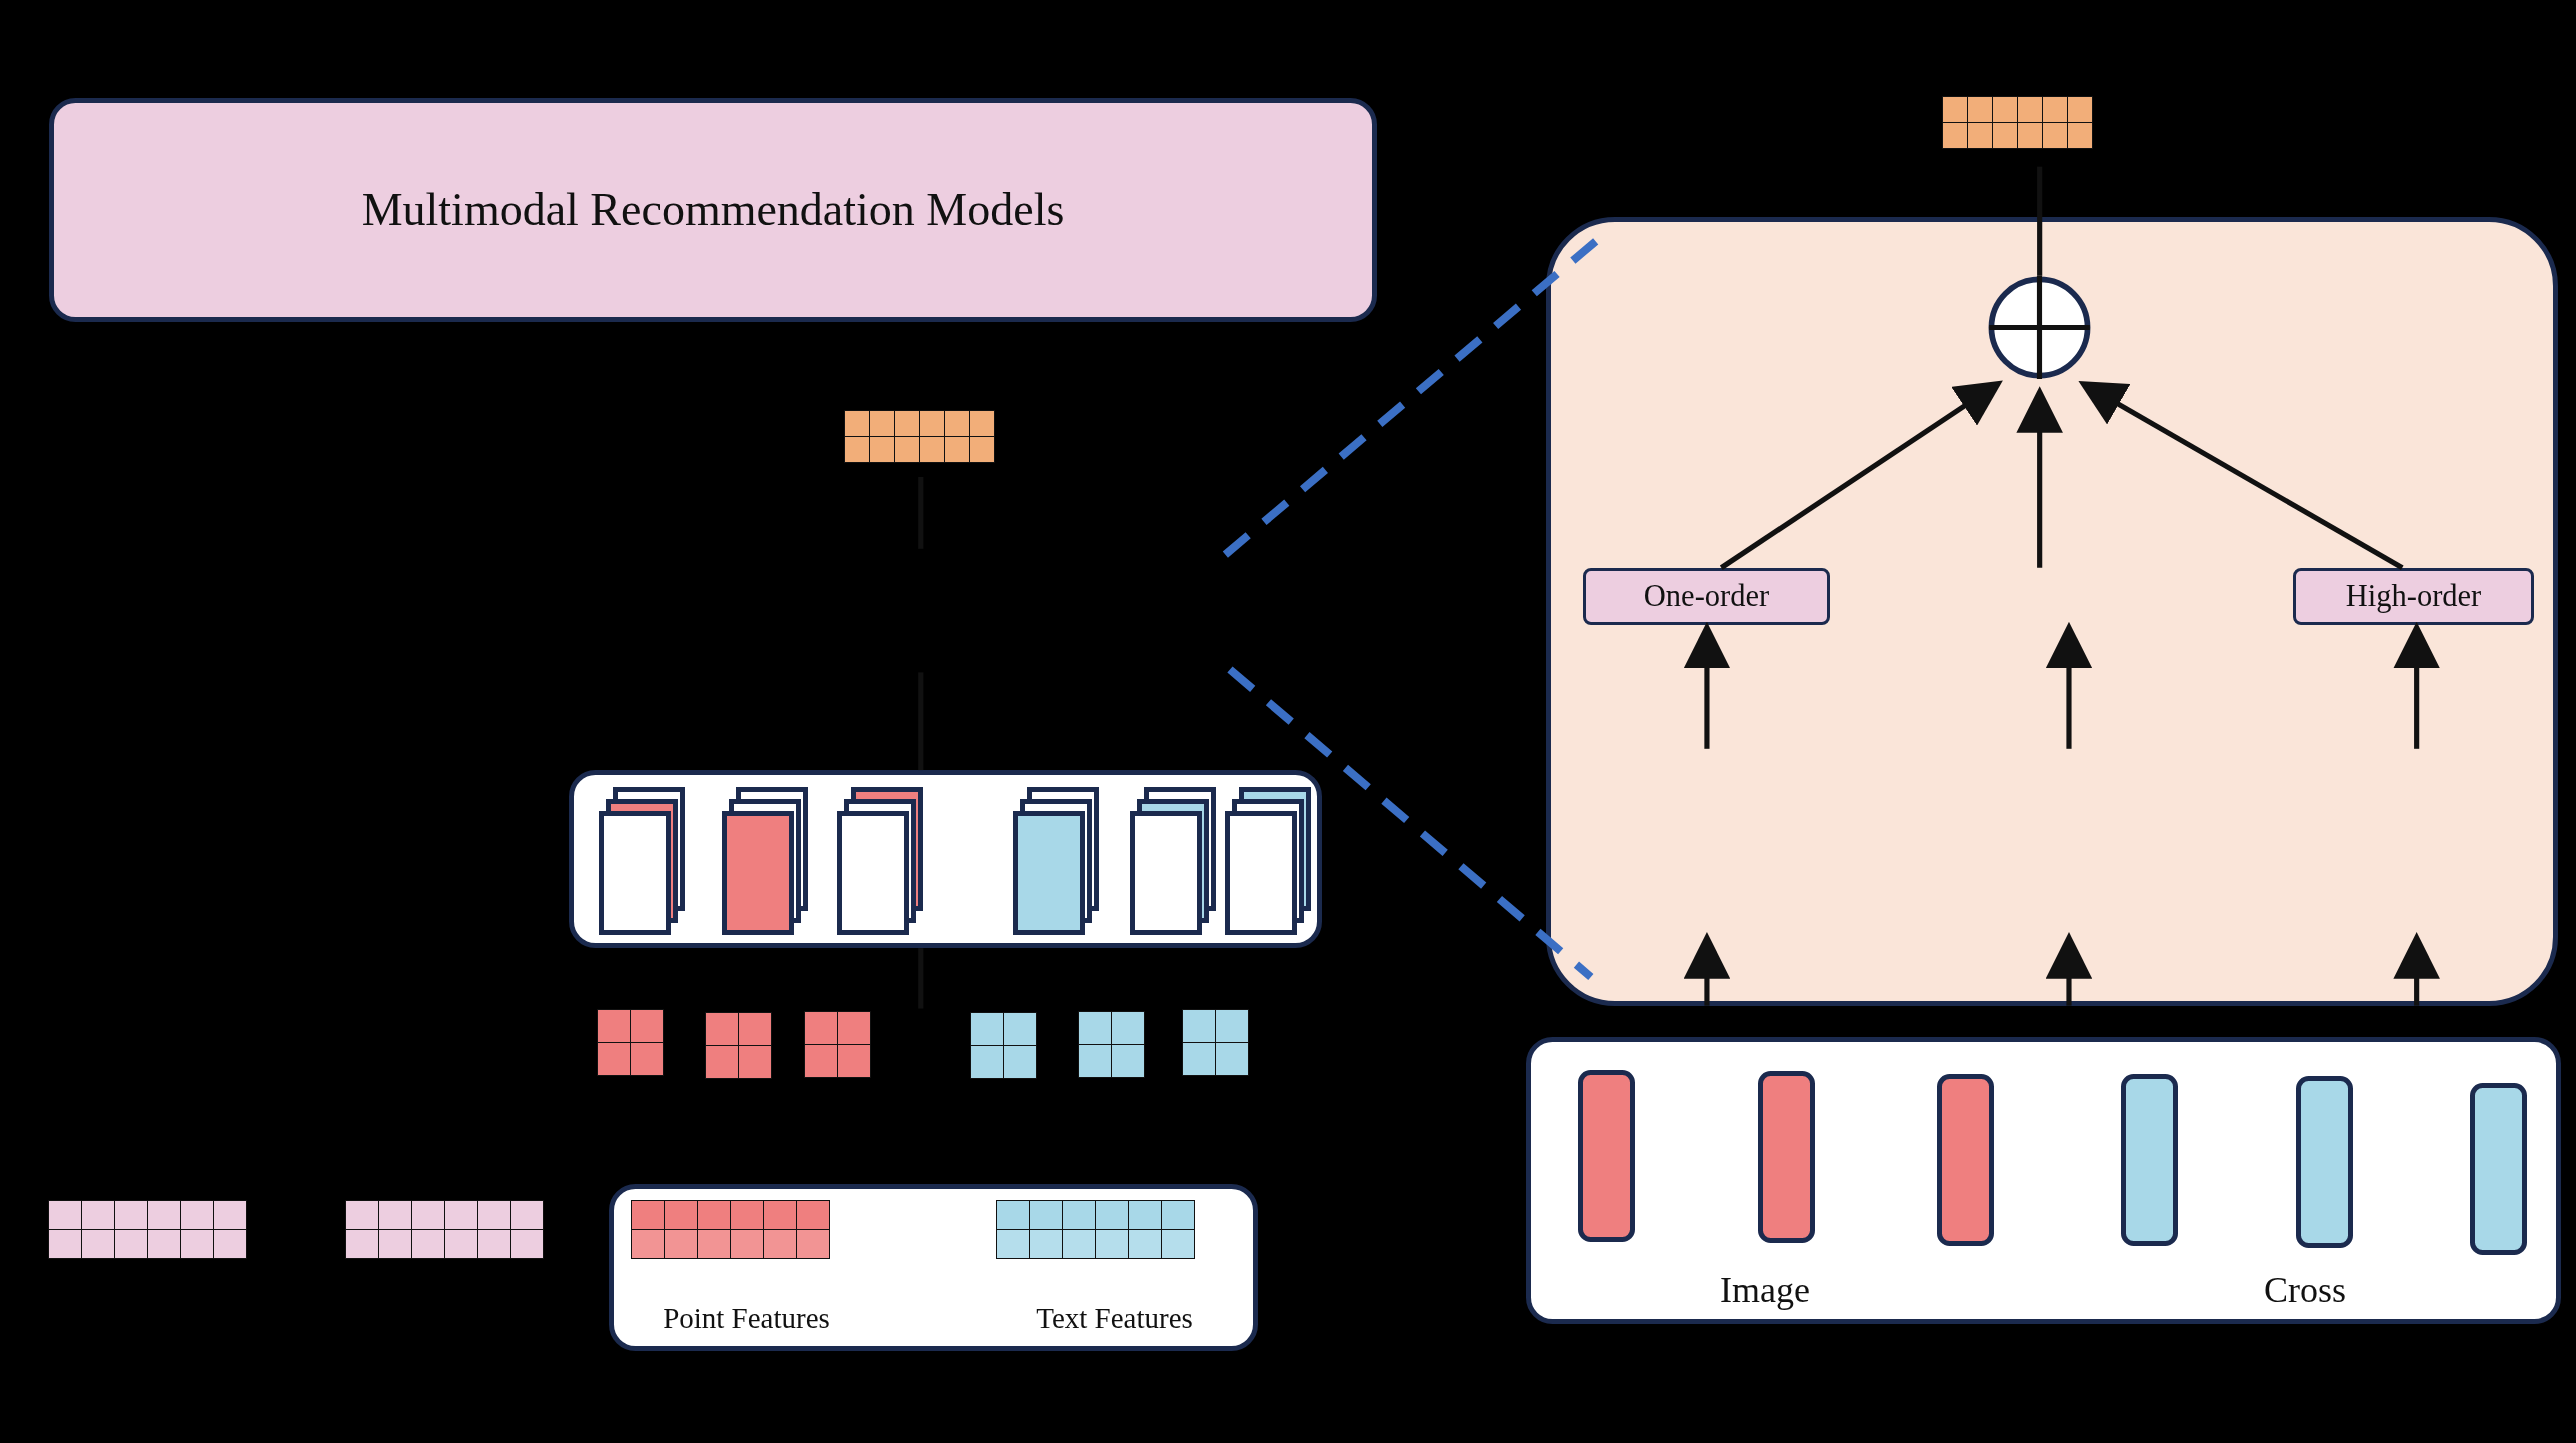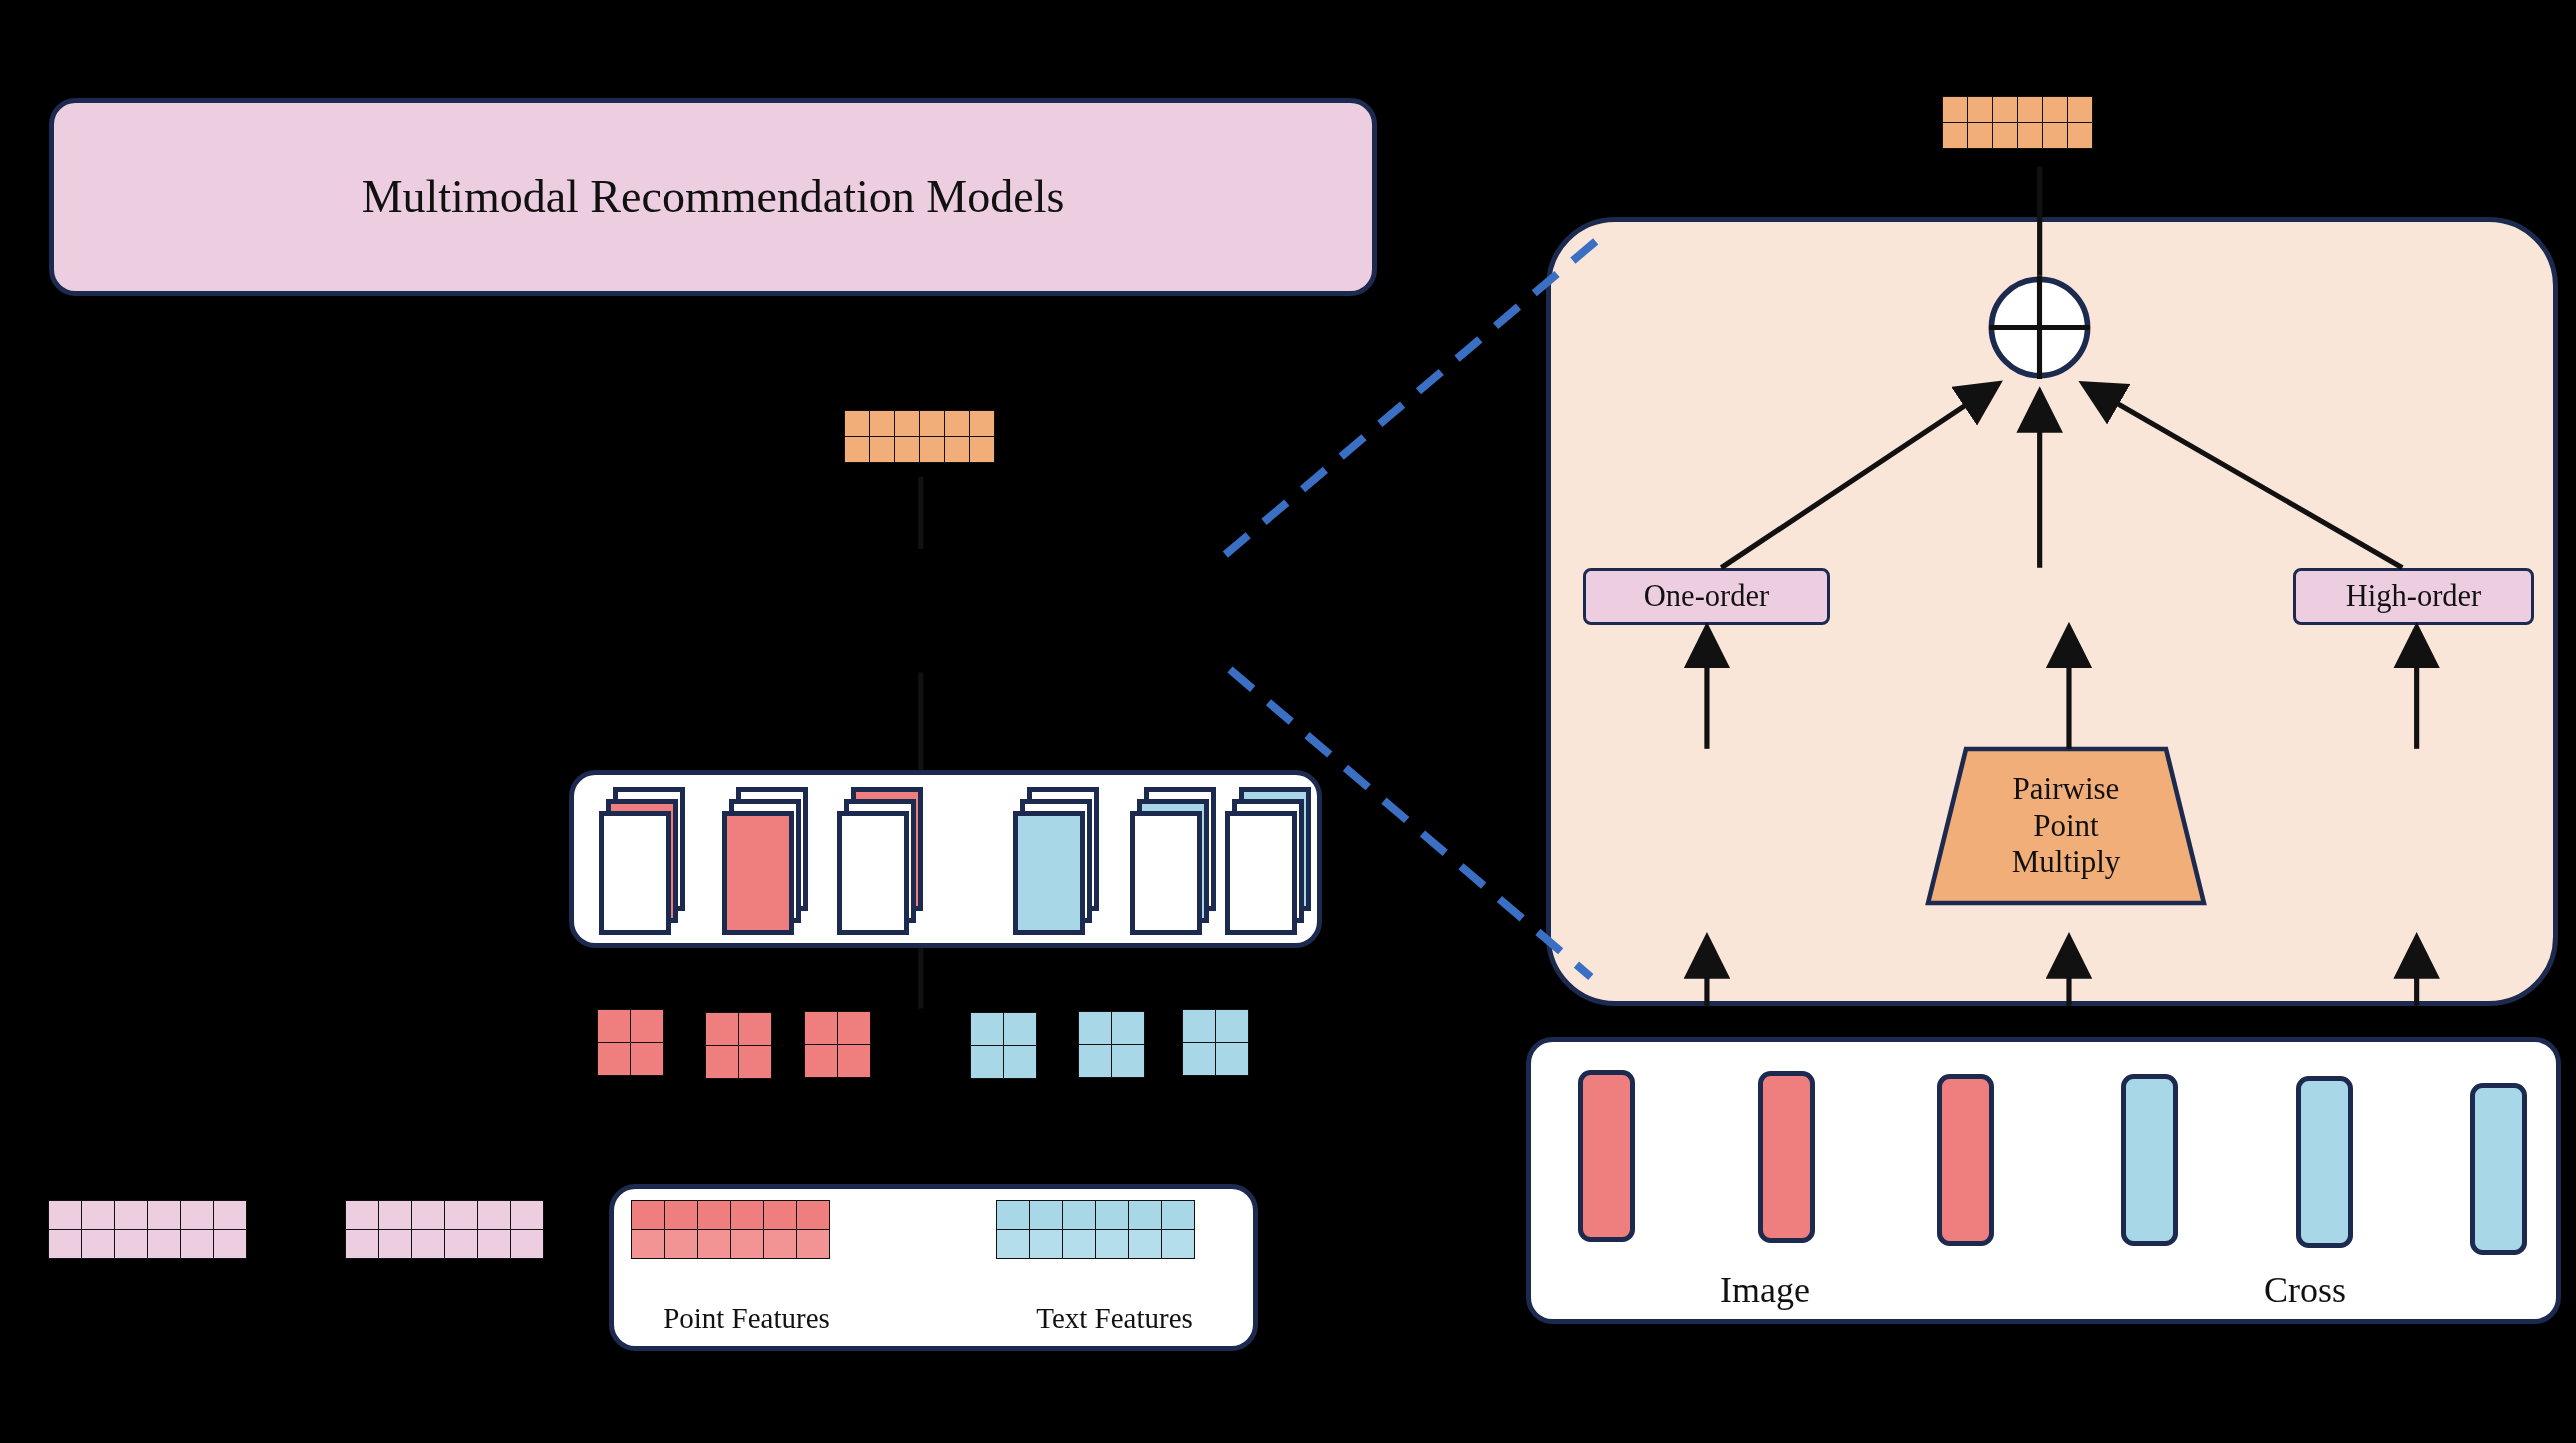--- a/index.html
+++ b/index.html
@@ -56,21 +56,21 @@
   .lbl-static{position:absolute;color:#111;white-space:nowrap;}
 
   svg.overlay{position:absolute;left:0;top:0;width:2576px;height:1443px;
               pointer-events:none;overflow:visible;}
 </style>
 </head>
 <body>
 
 <div id="stage">
 
-  <div class="abs rrect pinkbox" style="left:49px;top:98px;width:1328px;height:198px;
+  <div class="abs rrect pinkbox" style="left:49px;top:98px;width:1328px;height:224px;
               display:flex;align-items:center;">
     <div class="title-text">Multimodal Recommendation Models</div>
   </div>
 
   <div class="abs grid" style="left:845px;top:411px;
               grid-template-columns:repeat(6,25px);grid-template-rows:repeat(2,26px);">
     <i style="background:#F2AE79"></i>
       <i style="background:#F2AE79"></i>
       <i style="background:#F2AE79"></i>
     <i style="background:#F2AE79"></i>
@@ -245,28 +245,20 @@
   </div>
 
   <div class="abs pill" style="left:1583px;top:568px;width:247px;height:57px;">
     <span>One-order</span>
   </div>
   <div class="abs pill" style="left:2293px;top:568px;width:241px;height:57px;">
     <span>High-order</span>
   </div>
 
 
-  <div class="trap" style="left:1928px;top:749px;width:276px;height:154px;">
-    <svg width="276" height="154" viewBox="0 0 480 268">
-      <polygon points="66,0 414,0 480,268 0,268" fill="#F2AE79" stroke="#1B2A4E" stroke-width="8"></polygon>
-    </svg>
-    <div class="lbl" style="font-size:31px;">Pairwise
-Point
-Multiply</div>
-  </div>
 
 
   <div class="abs rrect whitebox" style="left:1526px;top:1037px;width:1035px;height:287px;"></div>
 
   <div class="tokbar tok-r" style="left:1578px;top:1070px;width:57px;height:172px;"></div>
   <div class="tokbar tok-r" style="left:1758px;top:1071px;width:57px;height:172px;"></div>
   <div class="tokbar tok-r" style="left:1937px;top:1074px;width:57px;height:172px;"></div>
   <div class="tokbar tok-b" style="left:2121px;top:1074px;width:57px;height:172px;"></div>
   <div class="tokbar tok-b" style="left:2296px;top:1076px;width:57px;height:172px;"></div>
   <div class="tokbar tok-b" style="left:2470px;top:1083px;width:57px;height:172px;"></div>

